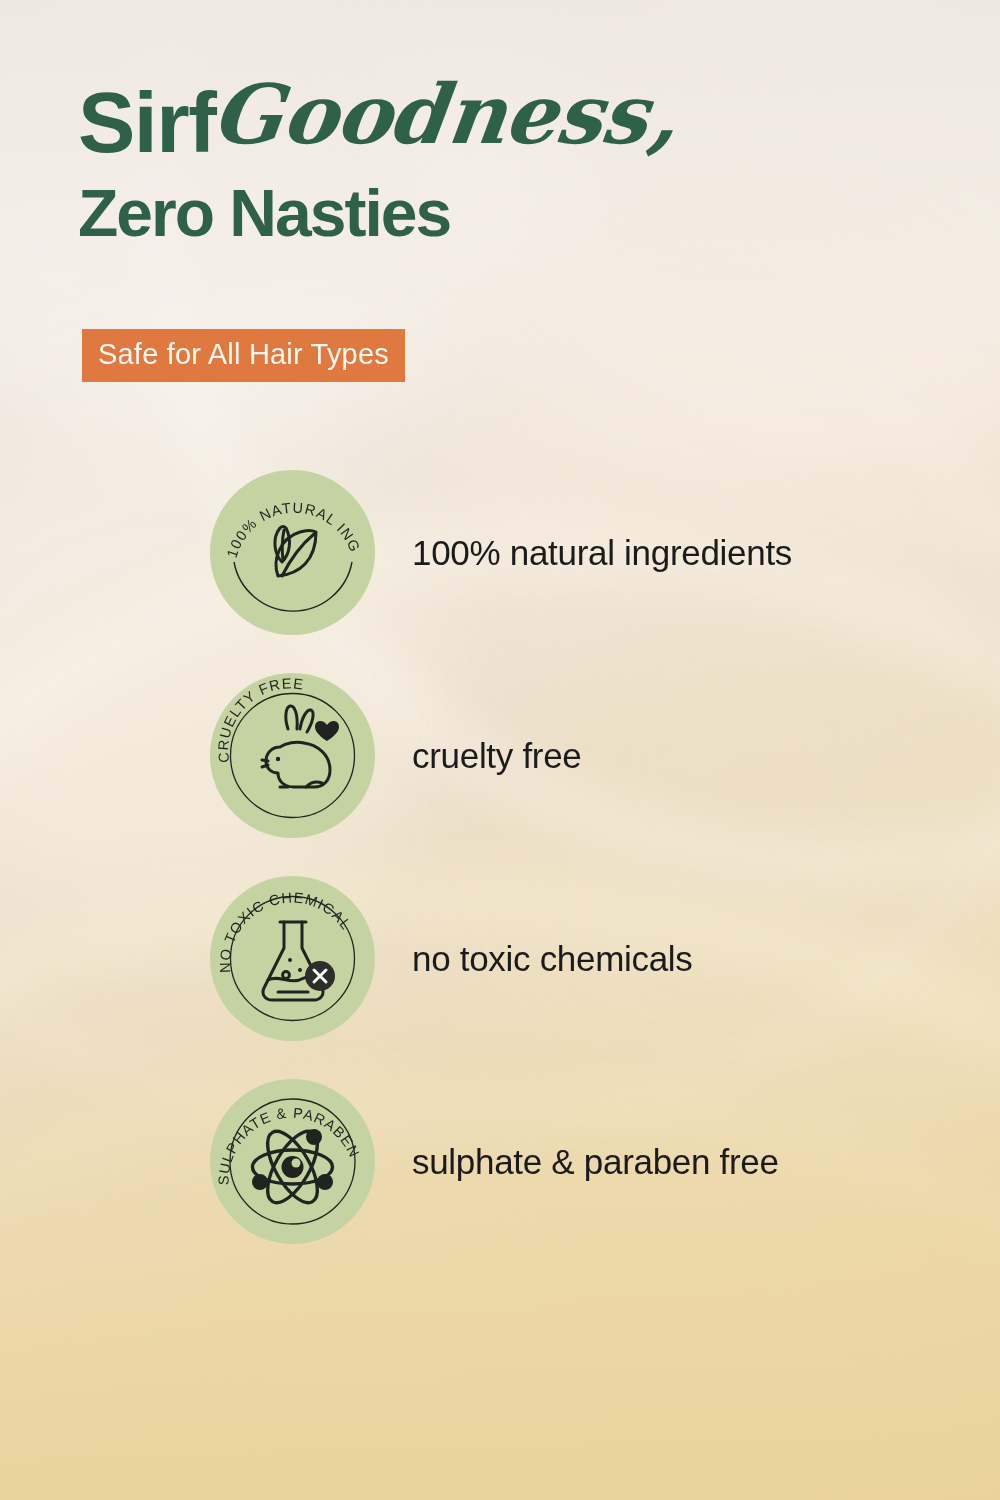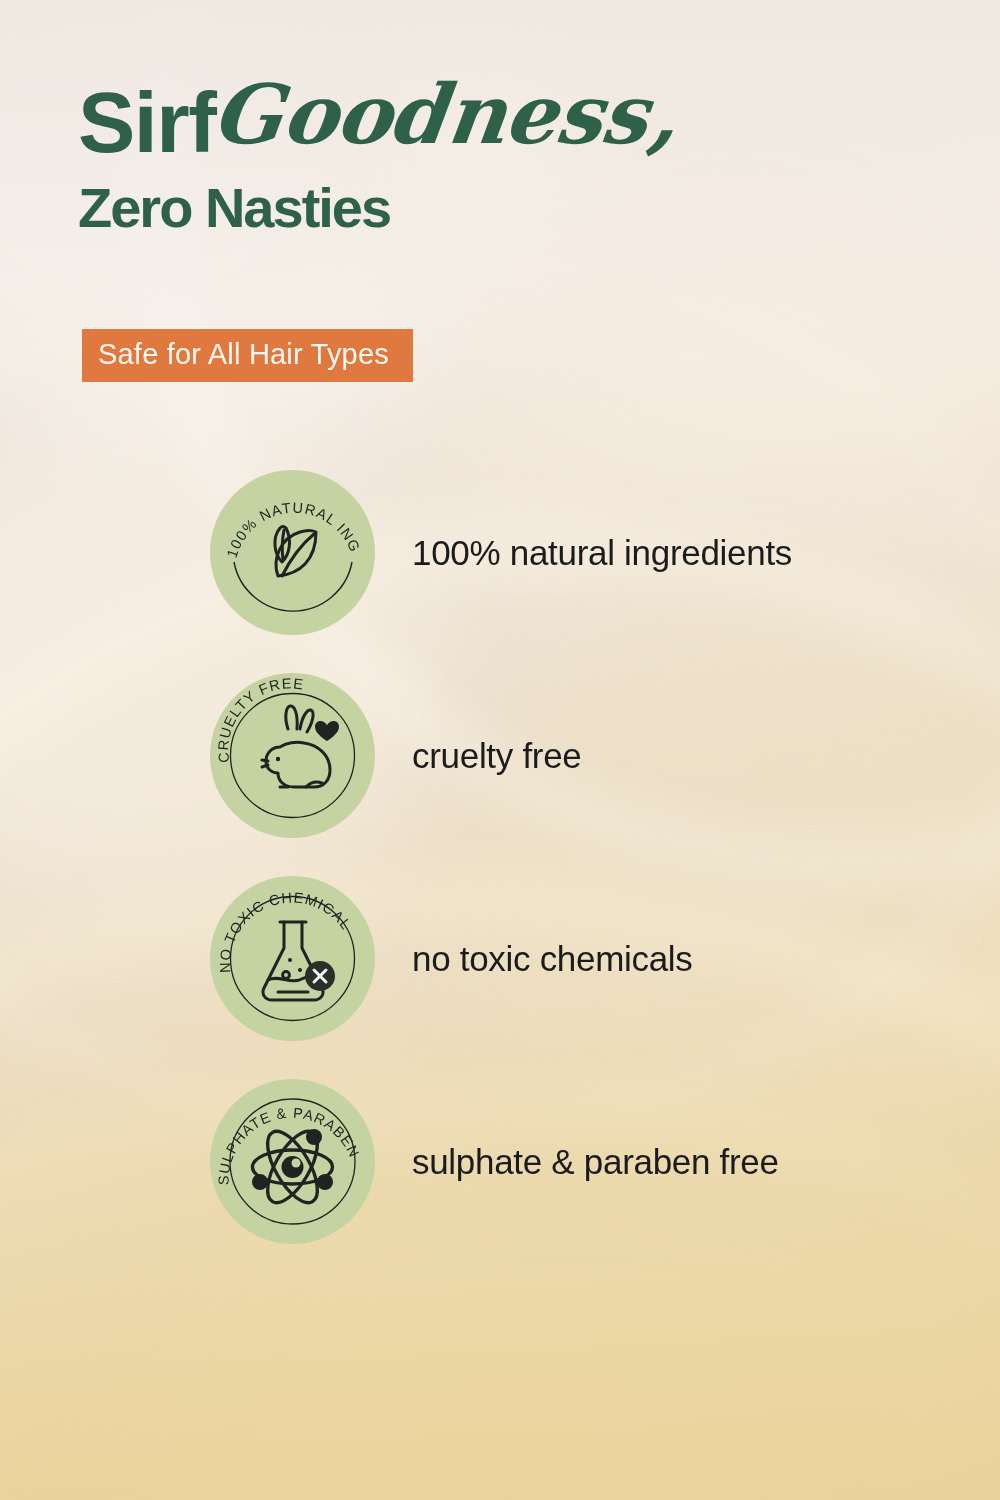--- a/index.html
+++ b/index.html
@@ -100,32 +100,32 @@
     font-family:"DejaVu Serif", serif;
     font-style:italic;
     font-size:82px;
     font-weight:bold;
     color:#2f6149;
     line-height:.9;
     transform:skewX(-10deg) translateY(-4px);
     letter-spacing:-1px;
   }
   .line2 {
-    font-size:56px; font-weight:bold; letter-spacing:-2px;
+    font-size:66px; font-weight:bold; letter-spacing:-2px;
     color:#2f6149; line-height:1.0; margin-top:6px;
   }
 
   
   .tag {
     position:absolute; left:82px; top:329px;
     background:#e0793f;
     color:#fdf7f2;
     font-size:29px;
     letter-spacing:.2px;
-    padding:9px 24px 11px 16px;
+    padding:9px 16px 11px 16px;
     white-space:nowrap;
   }
 
   
   .rows { position:absolute; left:0; top:470px; width:1000px; }
   .row {
     display:flex; align-items:center;
     height:165px;
     margin-bottom:38px;
     padding-left:210px;

